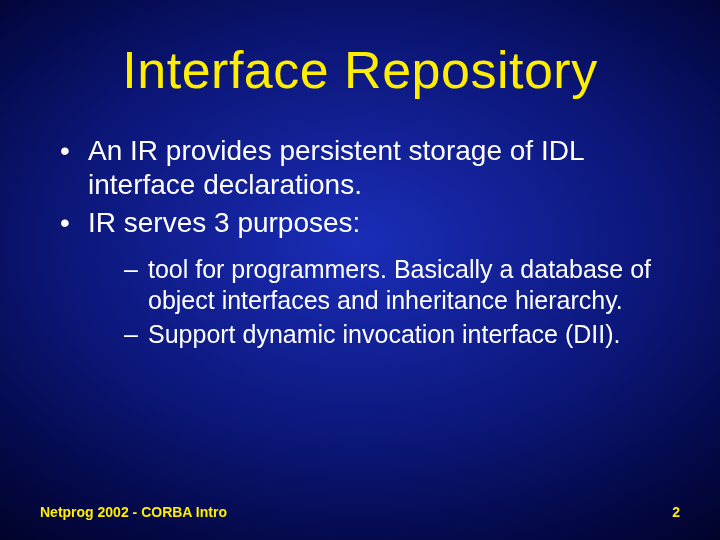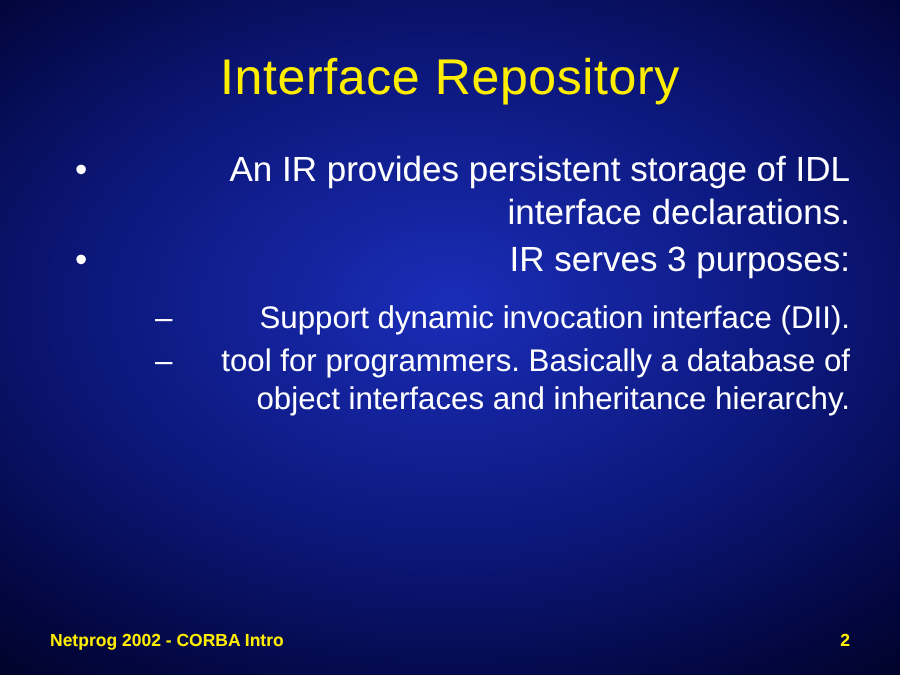--- a/index.html
+++ b/index.html
@@ -17,34 +17,33 @@
   .slide {
     width: 100%;
     height: 100%;
     box-sizing: border-box;
     padding: 40px 40px 30px 40px;
     display: flex;
     flex-direction: column;
   }
   .title {
     color: #ffee00;
-    font-size: 40px;
+    font-size: 52px;
     font-weight: 400;
     text-align: center;
     margin: 0 0 34px 0;
     letter-spacing: 0.5px;
   }
   ul.level1 {
     list-style: none;
     padding: 0 0 0 20px;
     margin: 0;
     color: #ffffff;
     font-size: 28px;
     line-height: 1.22;
-    text-align: right;
   }
   ul.level1 > li {
     position: relative;
     padding-left: 28px;
     margin-bottom: 4px;
   }
   ul.level1 > li::before {
     content: "•";
     position: absolute;
     left: 0;
@@ -104,24 +103,24 @@
   <h1 class="title">Interface Repository</h1>
 
   <ul class="level1">
     <li>
       <span>An IR provides persistent storage of IDL interface declarations.</span>
     </li>
     <li>
       <span>IR serves 3 purposes:</span>
       <ul class="level2">
         <li>
-          <span>Support dynamic invocation interface (DII).</span>
+          <span>tool for programmers. Basically a database of object interfaces and inheritance hierarchy.</span>
         </li>
         <li>
-          <span>tool for programmers. Basically a database of object interfaces and inheritance hierarchy.</span>
+          <span>Support dynamic invocation interface (DII).</span>
         </li>
       </ul>
     </li>
   </ul>
 
   <div class="footer">
     <span class="footer-center">Netprog 2002  -  CORBA Intro</span>
     <span class="footer-right">2</span>
   </div>
 </div>

